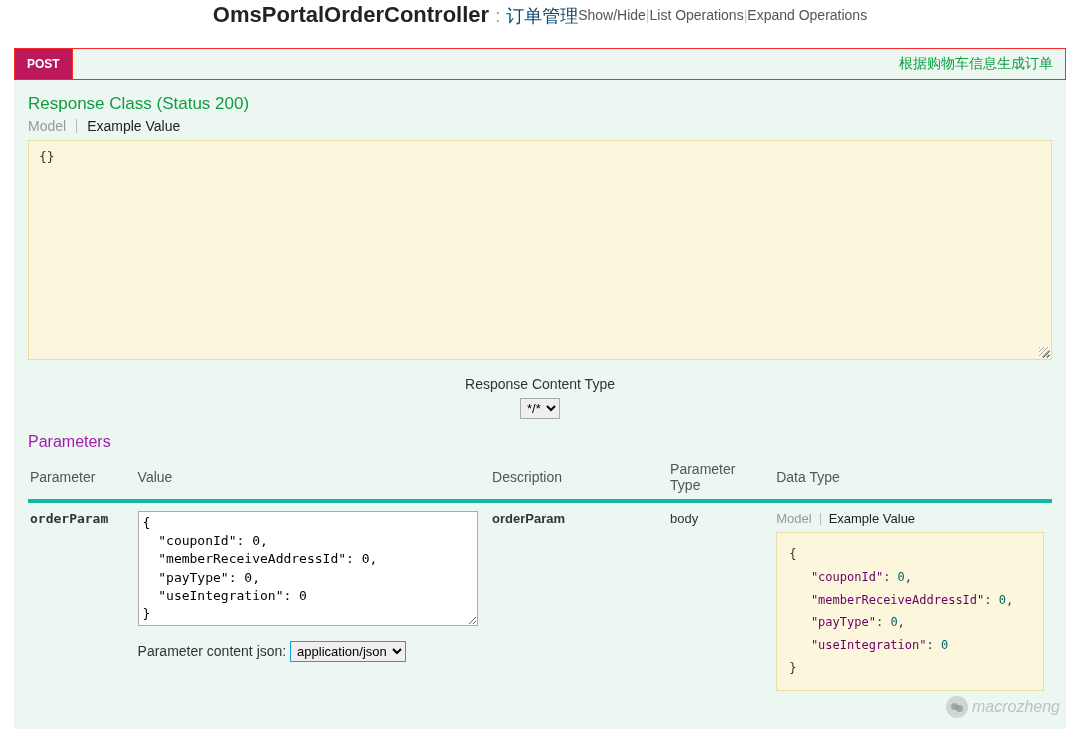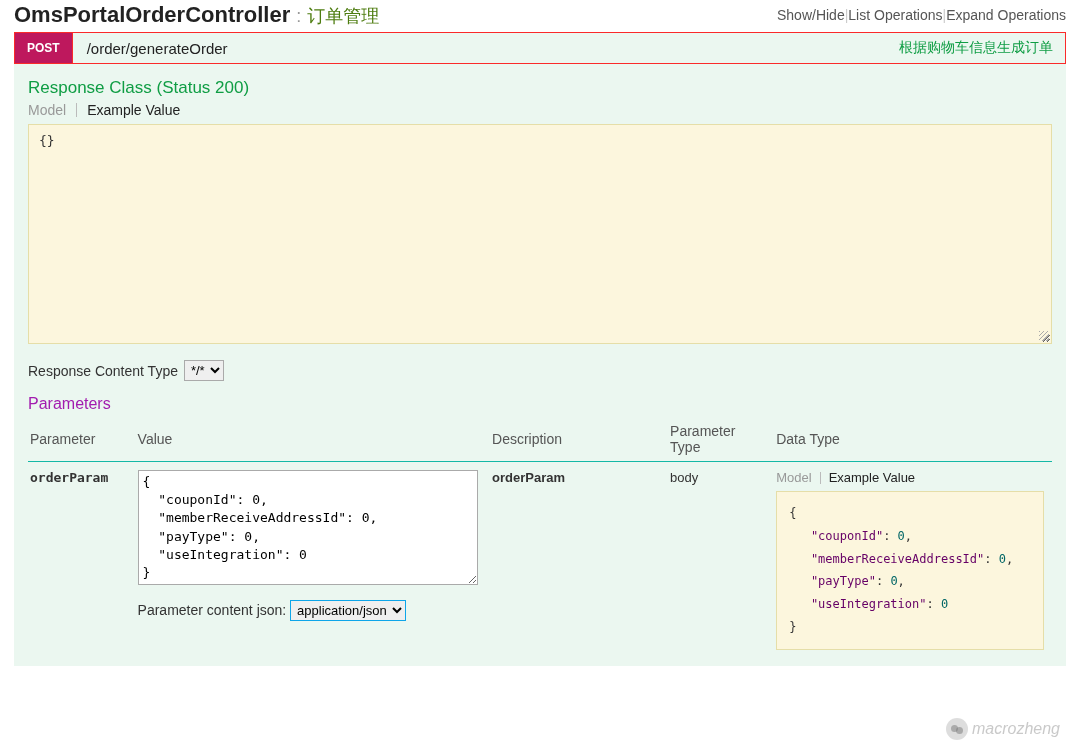--- a/index.html
+++ b/index.html
@@ -1,57 +1,57 @@
 <!DOCTYPE html>
 <html><head>
 <meta charset="utf-8">
 <style>
   * { box-sizing: border-box; margin: 0; padding: 0; }
   body { font-family: "Segoe UI", "Microsoft YaHei", Arial, sans-serif; font-size: 14px; color: #333; background: #fff; width: 1080px; }
   .container { padding: 0 14px; }
-  .header { display: flex; align-items: center; justify-content: space-between; padding: 2px 0 4px 0; }
+  .header { display: flex; align-items: center; justify-content: center; padding: 2px 0 20px 0; }
   .header-left { display: flex; align-items: baseline; gap: 6px; }
   .controller-name { font-size: 22px; font-weight: bold; color: #222; }
   .controller-sep { font-size: 18px; color: #999; }
-  .controller-desc { font-size: 18px; color: #4d7c0f; }
+  .controller-desc { font-size: 18px; color: #0c4a6e; }
   .header-right { display: flex; align-items: center; font-size: 14px; color: #555; }
   .header-right .hlink { color: #555; cursor: pointer; }
   .header-right .sep { color: #ccc; }
   .op-bar { display: flex; align-items: center; border: 1px solid #fa2a2a; background: #ebf7f0; position: relative; height: 32px; }
   .method-badge { background: #be185d; color: #fff; font-size: 12px; font-weight: bold; padding: 6px 12px; height: 100%; display: flex; align-items: center; border-right: 1px solid #fa2a2a; }
   .op-path { padding: 0 14px; font-size: 15px; color: #222; flex: 1; }
   .op-desc { position: absolute; right: 12px; color: #0f9d44; font-size: 14px; }
-  .op-body { background: #ebf7f0; padding: 14px 14px 8px 14px; }
+  .op-body { background: #ebf7f0; padding: 14px 14px 30px 14px; }
   .resp-class { color: #0f9d44; font-size: 17px; margin-bottom: 4px; }
   .ok-text { color: #333; font-size: 14px; margin-bottom: 10px; }
   .model-tabs { display: flex; align-items: center; gap: 10px; margin-bottom: 6px; font-size: 14px; }
   .mtab { color: #999; cursor: pointer; }
   .mtab.active { color: #222; font-weight: 400; }
   .mtab-sep { width: 1px; height: 14px; background: #bbb; }
   .example-box { background: #fcf6dd; border: 1px solid #e5dea8; min-height: 220px; padding: 8px 10px; font-family: Consolas, monospace; font-size: 13px; resize: both; overflow: auto; position: relative; }
-  .resp-ct { margin-top: 16px; font-size: 14px; color: #333; display: flex; align-items: center; gap: 6px; }
+  .resp-ct { margin-top: 16px; font-size: 14px; color: #333; display: flex; align-items: center; gap: 6px; flex-direction: column; }
   .resp-ct select { font-size: 13px; padding: 1px 2px; border: 1px solid #aaa; background: #efefef; }
   .params-title { color: #a21caf; font-size: 16px; margin-top: 14px; margin-bottom: 6px; }
   .params-table { width: 100%; border-collapse: collapse; }
-  .params-table th { text-align: left; font-weight: normal; color: #555; font-size: 14px; padding: 4px 8px 6px 2px; border-bottom: 1px solid #14b8a6; }
+  .params-table th { text-align: left; font-weight: normal; color: #555; font-size: 14px; padding: 4px 8px 6px 2px; border-bottom: 4px solid #14b8a6; }
   .params-table td { vertical-align: top; padding: 8px 8px 8px 2px; font-size: 13px; }
   .param-name { font-family: Consolas, monospace; font-weight: bold; font-size: 13px; }
   .param-desc { font-weight: bold; font-size: 13px; }
   textarea.param-value { width: 340px; height: 115px; font-family: Consolas, "SimSun", monospace; font-size: 13px; padding: 2px 4px; border: 1px solid #aaa; resize: both; overflow: auto; line-height: 1.4; }
   .pct-row { margin-top: 12px; font-size: 14px; }
   .pct-row select { font-size: 13px; padding: 1px 2px; border: 1px solid #0ea5e9; background: #efefef; }
   .dt-col { width: 280px; }
   .dt-tabs { display: flex; align-items: center; gap: 8px; font-size: 13px; margin-bottom: 6px; }
   .dt-tab { color: #999; cursor: pointer; }
   .dt-tab.active { color: #222; }
   .dt-sep { width: 1px; height: 12px; background: #bbb; }
   .dt-example { background: #fcf6dd; border: 1px solid #e5dea8; padding: 10px 12px; font-family: Consolas, monospace; font-size: 12px; line-height: 1.9; position: relative; min-height: 125px; white-space: pre; }
   .dt-example .key { color: #606; }
   .dt-example .num { color: #066; }
-  .watermark { position: absolute; right: 20px; bottom: 0; color: rgba(100,100,100,0.35); font-size: 16px; font-style: italic; pointer-events: none; display: flex; align-items: center; gap: 4px; }
+  .watermark { position: absolute; right: 20px; bottom: 22px; color: rgba(100,100,100,0.35); font-size: 16px; font-style: italic; pointer-events: none; display: flex; align-items: center; gap: 4px; }
   .wm-icon { width: 22px; height: 22px; border-radius: 50%; background: rgba(120,120,120,0.25); display: inline-flex; align-items: center; justify-content: center; position: relative; }
   .wm-icon::before { content:""; position:absolute; width:7px; height:7px; border-radius:50%; background:rgba(120,120,120,0.5); top:7px; left:5px; }
   .wm-icon::after { content:""; position:absolute; width:7px; height:7px; border-radius:50%; background:rgba(120,120,120,0.5); top:9px; left:10px; }
   .resize-grip { position:absolute; right:2px; bottom:2px; width:10px; height:10px; background: repeating-linear-gradient(135deg,#aaa 0,#aaa 1px,transparent 1px,transparent 3px); }
 </style>
 </head>
 <body>
 
 <div class="container">
   <div class="header">
@@ -64,21 +64,20 @@
       <span class="hlink">Show/Hide</span>
       <span class="sep">|</span>
       <span class="hlink">List Operations</span>
       <span class="sep">|</span>
       <span class="hlink">Expand Operations</span>
     </div>
   </div>
 
   <div class="op-bar">
     <div class="method-badge">POST</div>
-    <div class="op-path">/order/generateOrder</div>
     <div class="op-desc">根据购物车信息生成订单</div>
   </div>
 
   <div class="op-body">
     <div class="resp-class">Response Class (Status 200)</div>
 
     <div class="model-tabs">
       <span class="mtab">Model</span>
       <span class="mtab-sep"></span>
       <span class="mtab active">Example Value</span>

